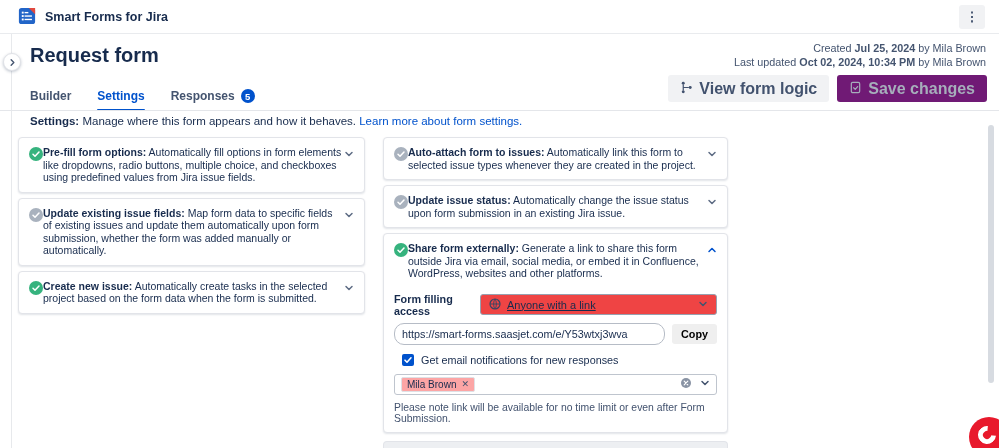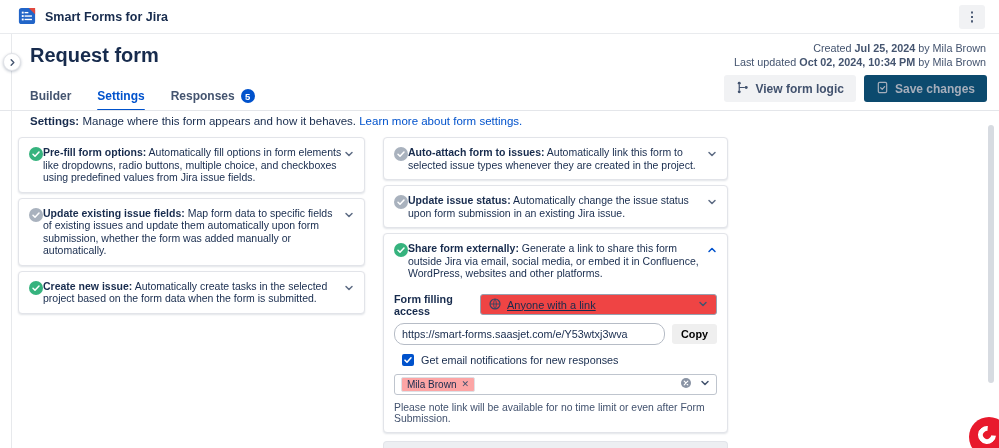--- a/index.html
+++ b/index.html
@@ -23,23 +23,23 @@
     background:#fff; border:1px solid #E0E2E7; box-shadow:0 1px 3px rgba(9,30,66,.25);
     display:flex; align-items:center; justify-content:center; cursor:pointer; color:#44546F; z-index:4; }
   
   .page-title { position:absolute; left:30px; top:44px; font-size:20px; font-weight:bold; color:#172B4D; }
   .meta { position:absolute; right:13px; top:41px; text-align:right; font-size:10.8px;
     color:#44546F; line-height:14px; }
   .meta b { font-weight:bold; }
   .actions { position:absolute; right:12px; top:75px; display:flex; gap:8px; }
   .btn { display:inline-flex; align-items:center; justify-content:center; gap:6px; height:27px;
     padding:0 12px; border:none; border-radius:3px; font-family:inherit;
-    font-size:12px; font-weight:bold; cursor:pointer; }
+    font-size:16px; font-weight:bold; cursor:pointer; }
   .btn-logic { background:#F1F2F4; color:#42526E; }
-  .btn-save  { background:#0c4a6e; color:#A6AEBB; cursor:default; }
+  .btn-save  { background:#701a75; color:#A6AEBB; cursor:default; }
   
   .tabs { position:absolute; left:30px; top:89px; display:flex; gap:26px; font-size:12px; font-weight:bold; }
   .tab { color:#44546F; cursor:pointer; position:relative; display:flex; align-items:center; padding-bottom:8px; }
   .tab.active { color:#0052CC; }
   .tab.active::after { content:""; position:absolute; left:0; right:0; bottom:0; height:2px;
     background:#0052CC; border-radius:1px; }
   .badge { margin-left:6px; width:14px; height:14px; border-radius:50%; background:#0052CC;
     color:#fff; font-size:9.5px; font-weight:bold; display:inline-flex; align-items:center; justify-content:center; }
   .tabs-divider { position:absolute; left:0; right:0; top:110px; height:1px; background:#E4E6EA; }
   

